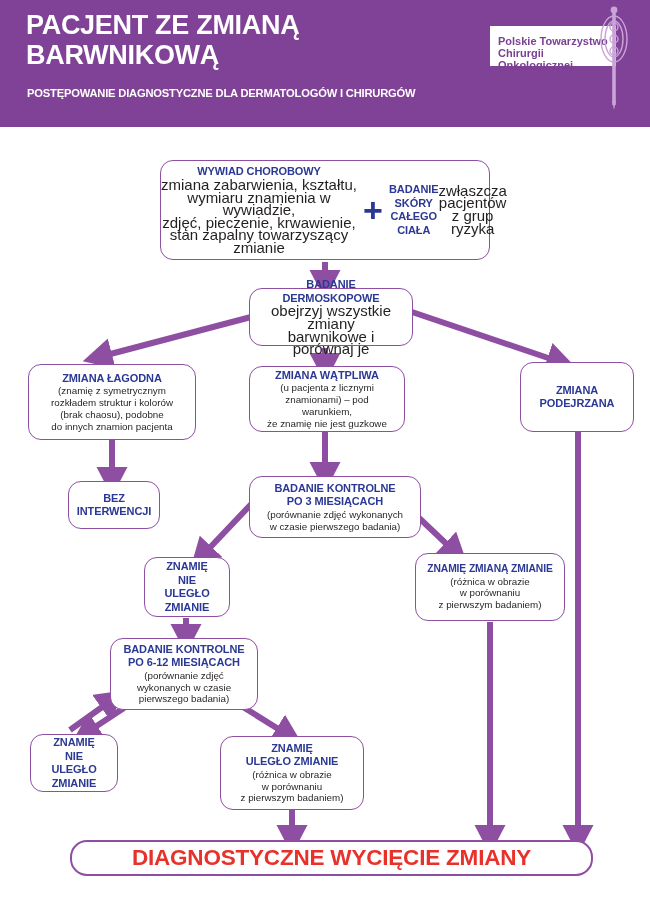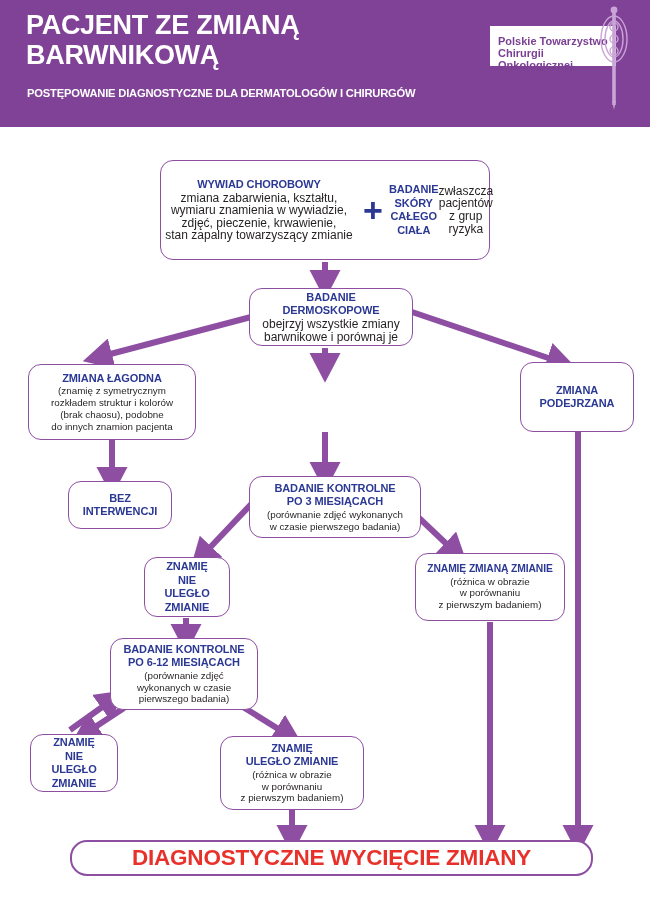--- a/index.html
+++ b/index.html
@@ -49,21 +49,21 @@
     border:1.6px solid #8e4fa3;
     border-radius:13px;
     background:#ffffff;
     display:flex;flex-direction:column;
     align-items:center;justify-content:center;
     text-align:center;
     padding:4px 10px;
   }
   .hd{color:#2b3894;font-weight:bold;font-size:11px;line-height:13.5px;
       letter-spacing:-0.1px;}
-  .bd{color:#231f20;font-size:12px;line-height:12.6px;}
+  .bd{color:#231f20;font-size:15px;line-height:12.6px;}
   .hd.sm{font-size:10.3px;line-height:12.6px;}
   .bd.sm{font-size:9.8px;line-height:11.8px;text-align:center;}
 
   .plus{
     position:absolute;color:#2b3894;font-size:34px;font-weight:bold;
     line-height:34px;
   }
 
   .final{
     border:2px solid #8e4fa3;border-radius:17px;
@@ -179,29 +179,37 @@
   <div class="box" style="left:28px;top:364px;width:168px;height:76px;">
     <div class="hd">ZMIANA ŁAGODNA</div>
     <div class="bd sm">
       <div>(znamię z symetrycznym</div>
       <div>rozkładem struktur i kolorów</div>
       <div>(brak chaosu), podobne</div>
       <div>do innych znamion pacjenta</div>
     </div>
   </div>
 
+  <div class="box" style="left:249px;top:366px;width:156px;height:66px;">
+    <div class="hd">ZMIANA WĄTPLIWA</div>
+    <div class="bd sm">
+      <div>(u pacjenta z licznymi</div>
+      <div>znamionami) – pod warunkiem,</div>
+      <div>że znamię nie jest guzkowe</div>
+    </div>
+  </div>
 
   <div class="box" style="left:520px;top:362px;width:114px;height:70px;">
     <div class="hd">
       <div>ZMIANA</div>
       <div>PODEJRZANA</div>
     </div>
   </div>
 
-  <div class="box" style="left:68px;top:481px;width:104px;height:48px;">
+  <div class="box" style="left:68px;top:481px;width:92px;height:48px;">
     <div class="hd">
       <div>BEZ</div>
       <div>INTERWENCJI</div>
     </div>
   </div>
 
   <div class="box" style="left:249px;top:476px;width:172px;height:62px;">
     <div class="hd">
       <div>BADANIE KONTROLNE</div>
       <div>PO 3 MIESIĄCACH</div>

